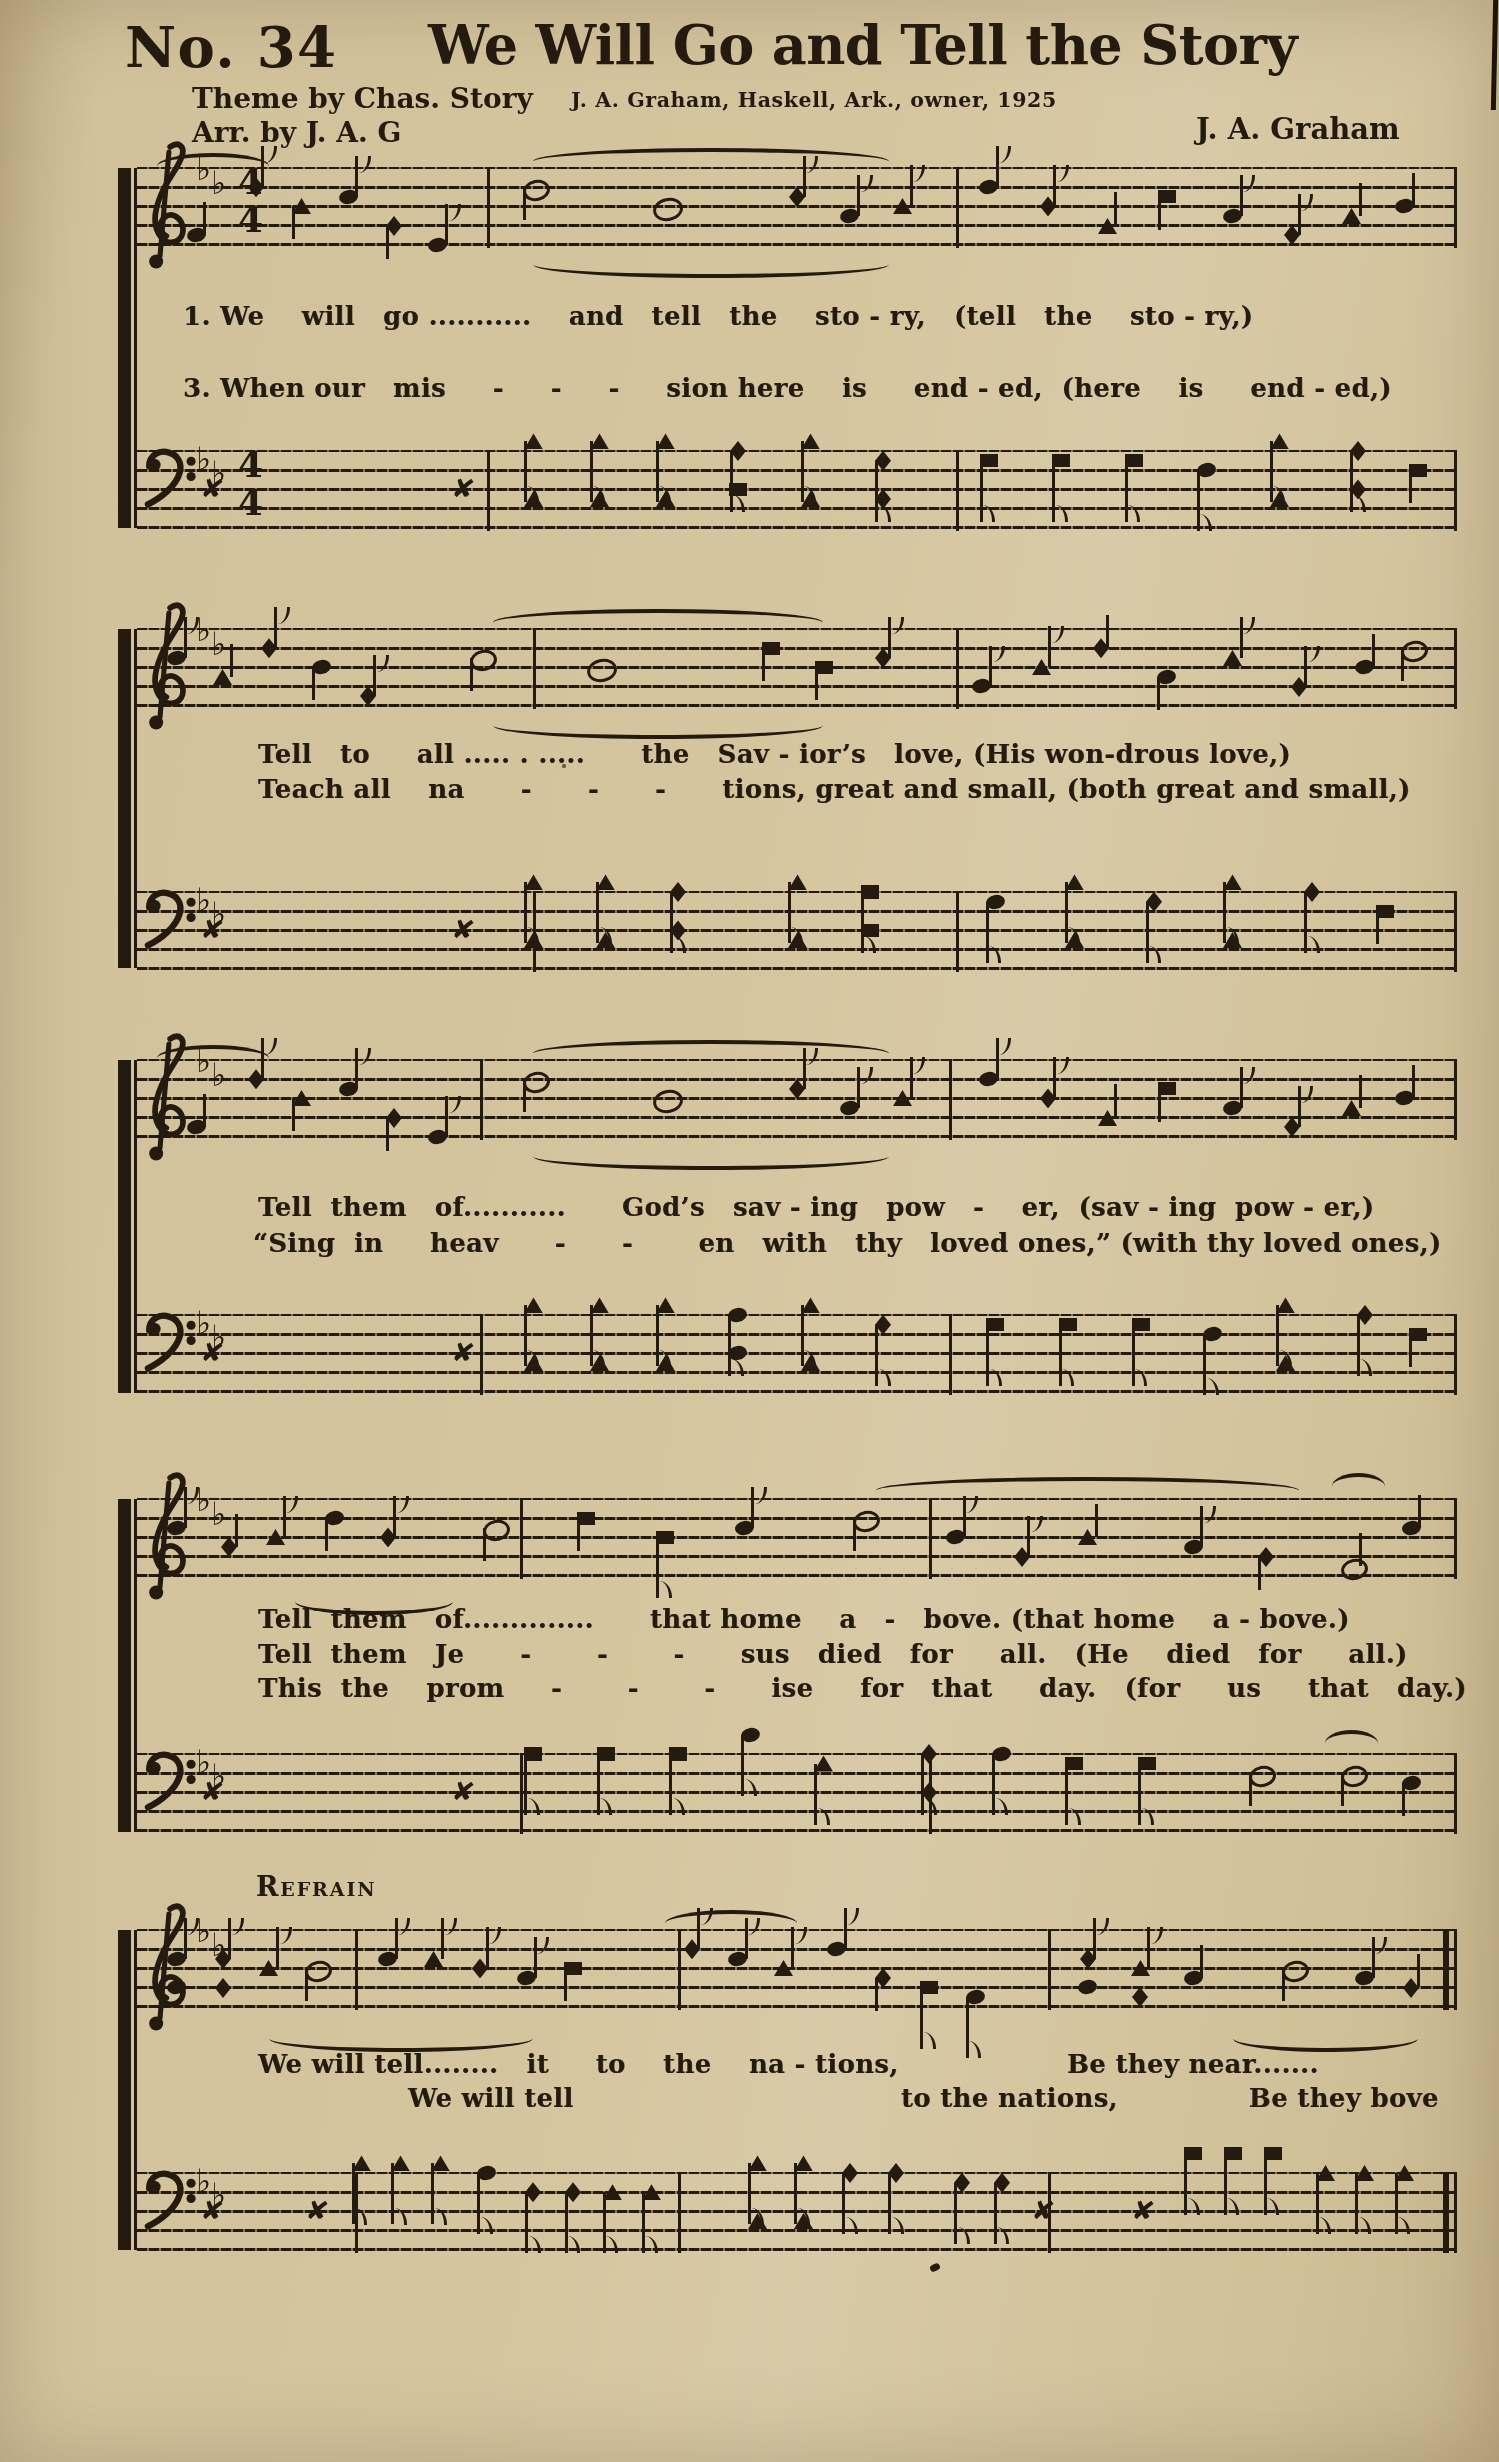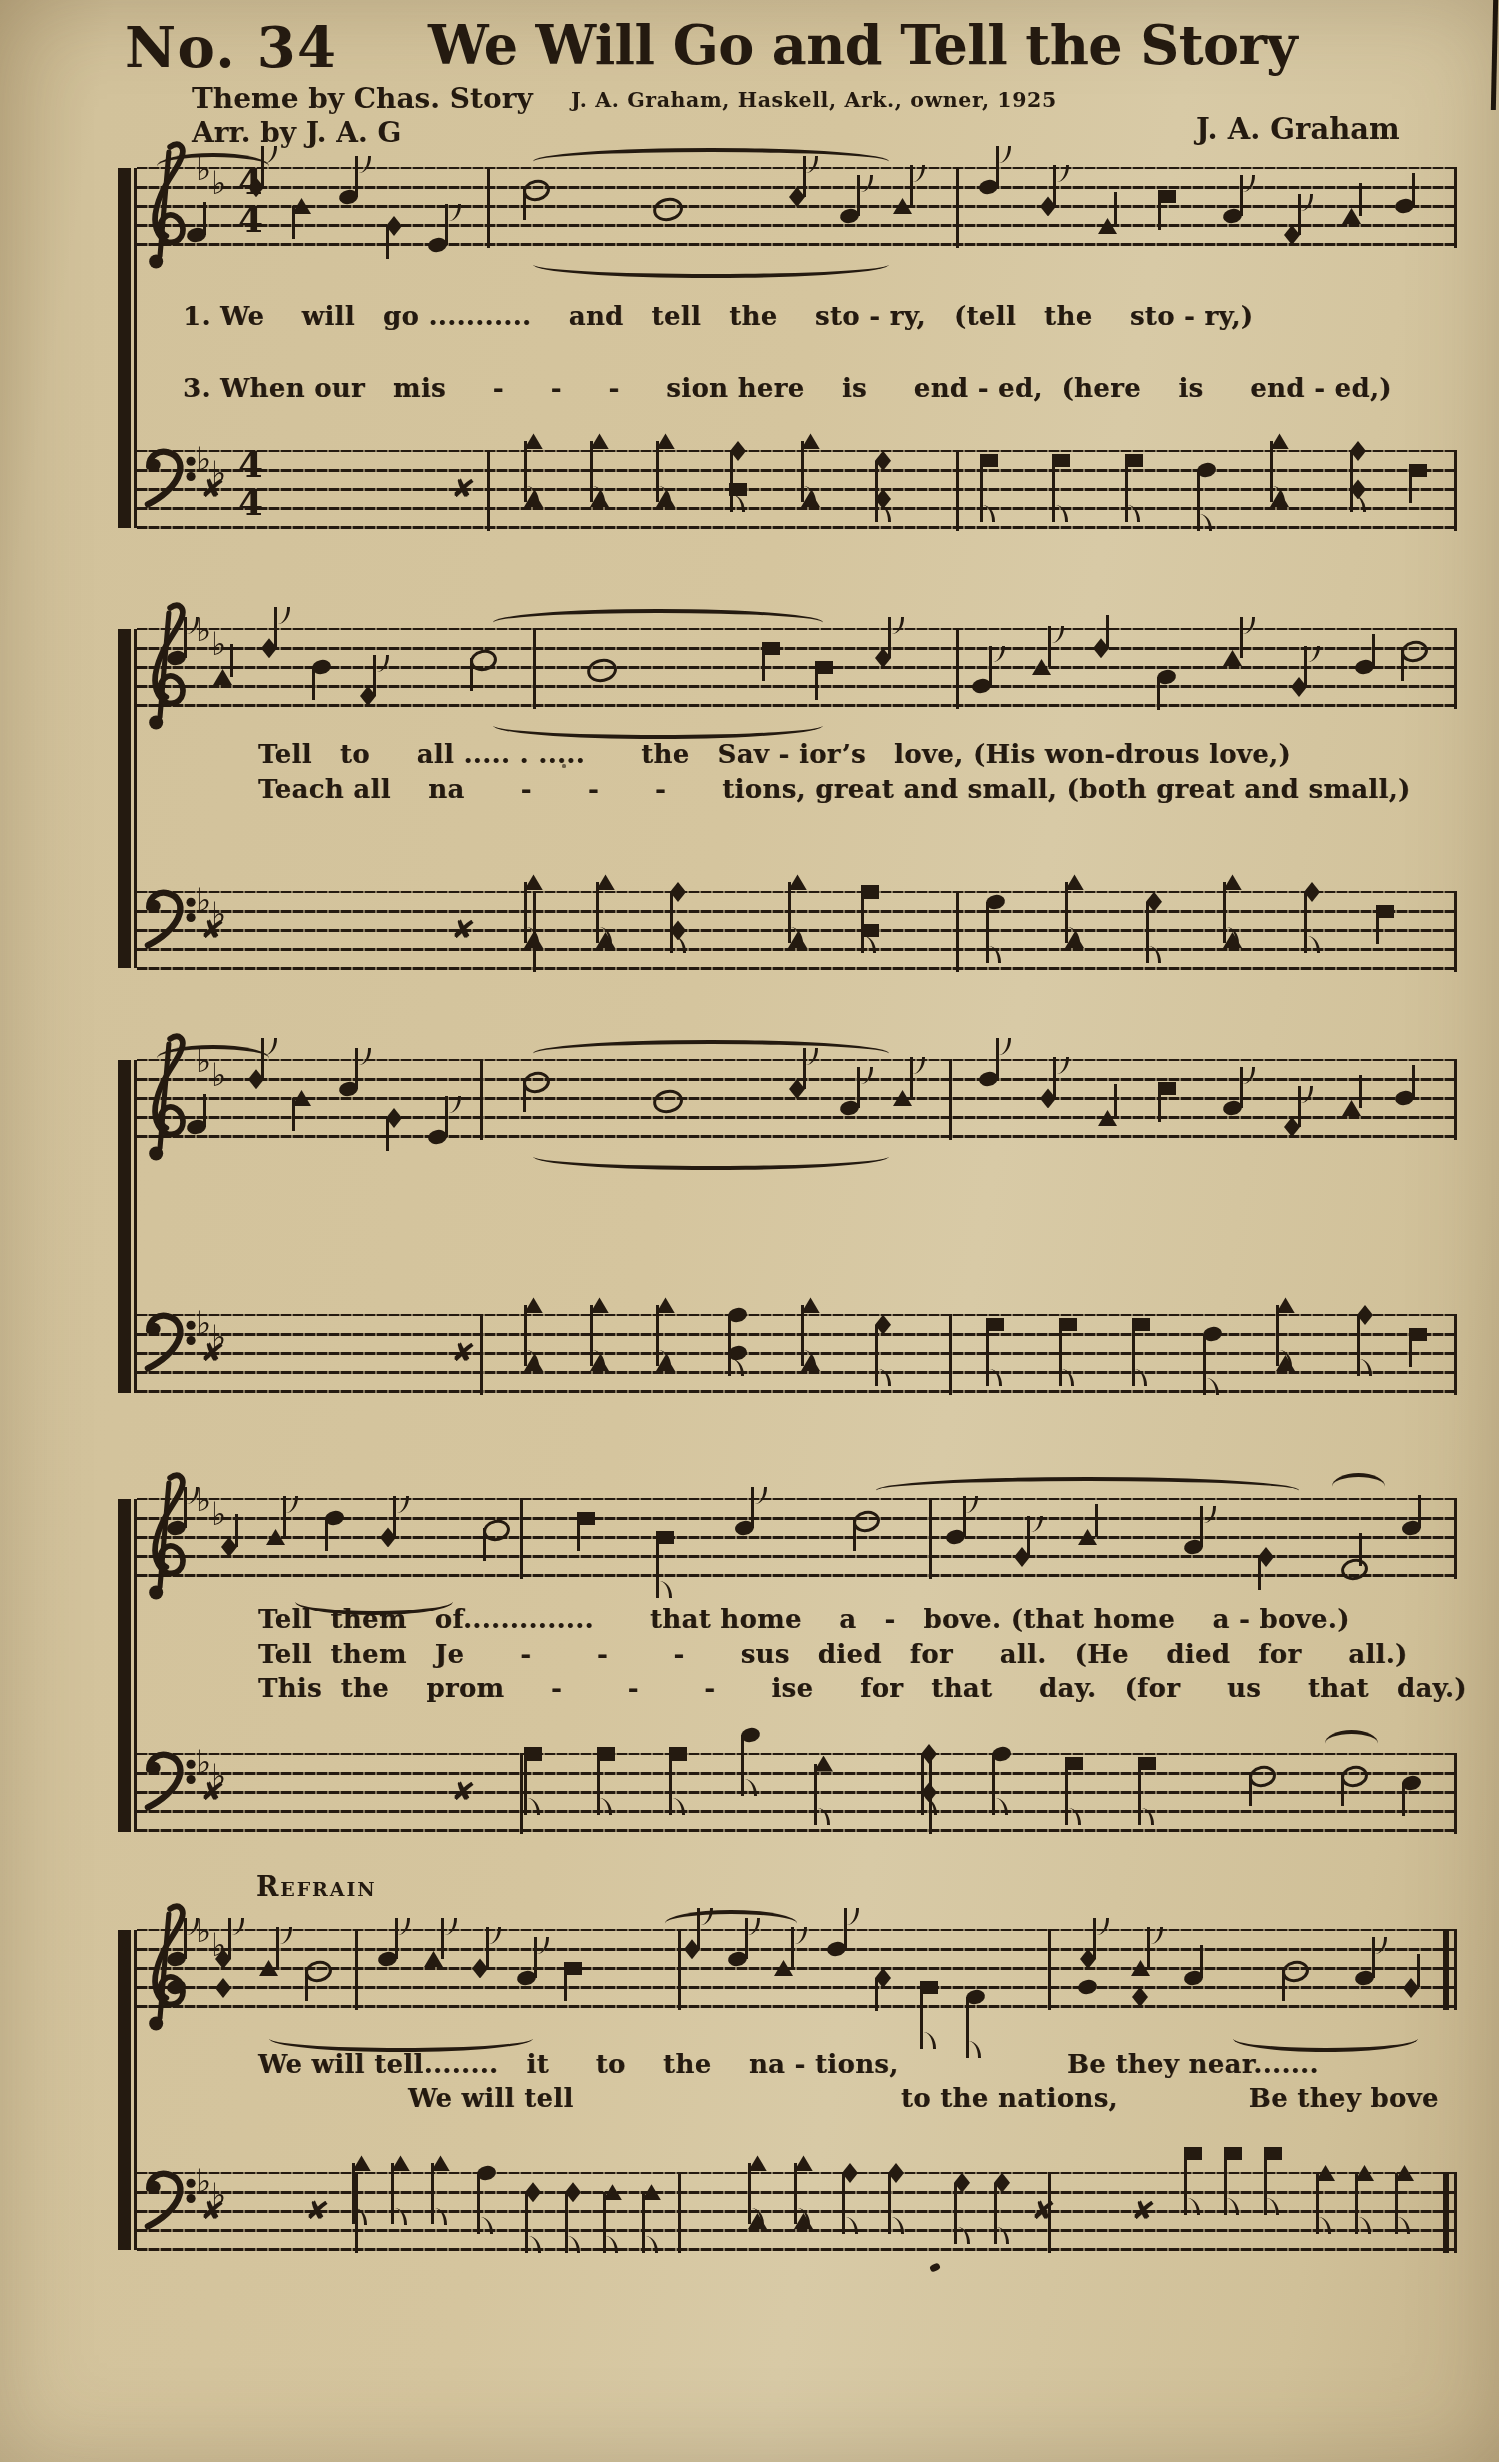--- a/index.html
+++ b/index.html
@@ -66,20 +66,22 @@
   <div class="abs credit-composer">J. A. Graham</div>
 
   <div class="abs refrain-label">Refrain</div>
 
   <div class="abs lyric b1l1">1. We    will   go ...........    and   tell   the    sto - ry,   (tell   the    sto - ry,)</div>
   <div class="abs lyric b1l3">3. When our   mis     -     -     -     sion here    is     end - ed,  (here    is     end - ed,)</div>
 
   <div class="abs lyric b2l1">Tell   to     all ..... . .....      the   Sav - ior’s   love, (His won-drous love,)</div>
   <div class="abs lyric b2l2">Teach all    na      -      -      -      tions, great and small, (both great and small,)</div>
 
+  <div class="abs lyric b3l2">Tell  them   of...........      God’s   sav - ing   pow   -    er,  (sav - ing  pow - er,)</div>
+  <div class="abs lyric b3l3">“Sing  in     heav      -      -       en   with   thy   loved ones,” (with thy loved ones,)</div>
 
   <div class="abs lyric b4l1">Tell  them   of..............      that home    a   -   bove. (that home    a - bove.)</div>
   <div class="abs lyric b4l2">Tell  them   Je      -       -       -      sus   died   for     all.   (He    died   for     all.)</div>
   <div class="abs lyric b4l3">This  the    prom     -       -       -      ise     for   that     day.   (for     us     that   day.)</div>
 
   <div class="abs lyric b5l1">We will tell........   it     to    the    na - tions,                  Be they near.......</div>
   <div class="abs lyric b5l2">We will tell                                   to the nations,              Be they bove</div>
 
   <div id="music-layer">
       <div class="conn" style="left: 118px; top: 168px; width: 12.8px; height: 360px;"></div>

